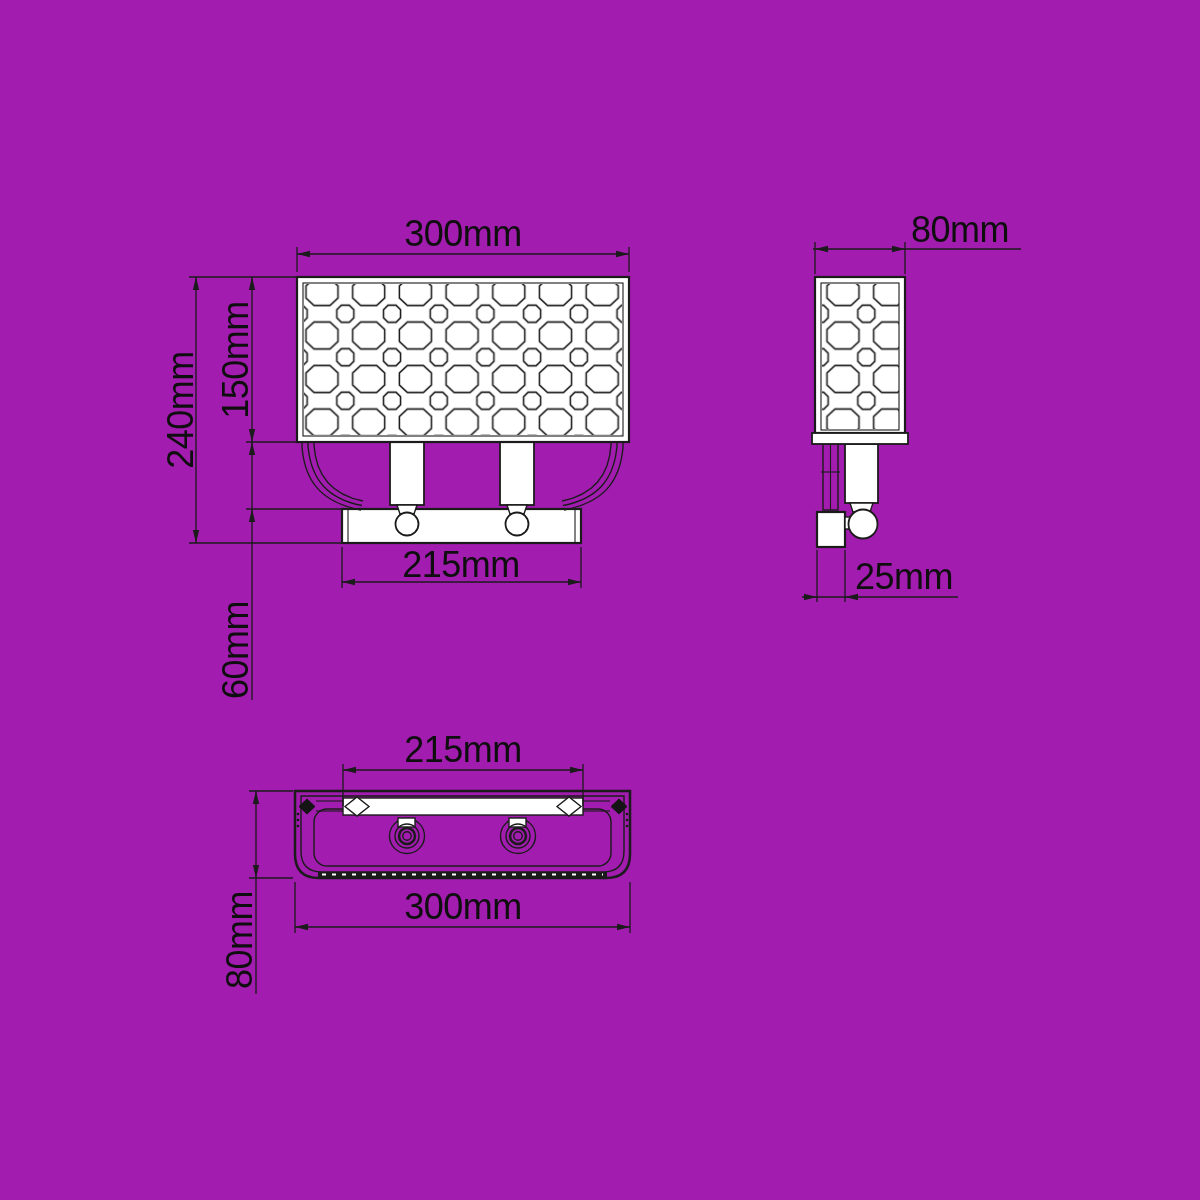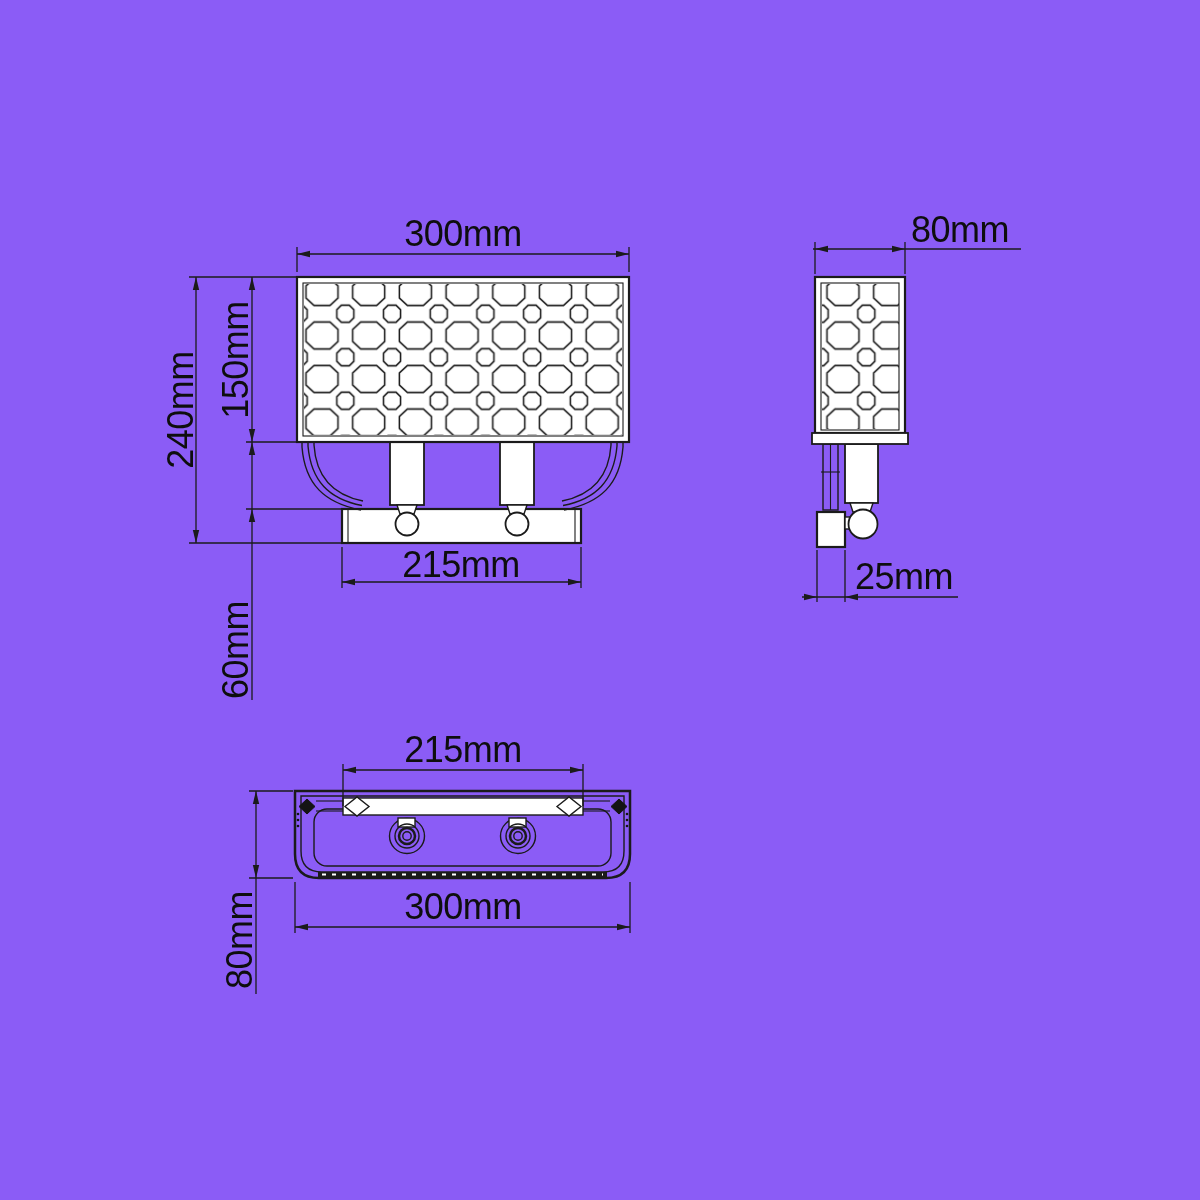--- a/index.html
+++ b/index.html
@@ -1,16 +1,16 @@
 <!DOCTYPE html>
 <html><head>
 <meta charset="utf-8">
 <style>
   html,body{margin:0;padding:0;background:#ffffff;}
-  .stage{width:1200px;height:1200px;position:relative;background:#8b5cf6;overflow:hidden;}
+  .stage{width:1200px;height:1200px;position:relative;background:#a21caf;overflow:hidden;}
   svg{display:block;}
   .s1 {stroke:#1b1b1b;stroke-width:1.4;fill:none;}
   .s1f{stroke:#1b1b1b;stroke-width:1.4;fill:#ffffff;}
   .s2 {stroke:#1b1b1b;stroke-width:2.5;fill:none;}
   .s2f{stroke:#1b1b1b;stroke-width:2.2;fill:#ffffff;}
   .s18f{stroke:#1b1b1b;stroke-width:1.8;fill:#ffffff;}
   .thin{stroke:#1b1b1b;stroke-width:1.1;fill:none;}
   .pat{fill:none;stroke:#1f1f1f;stroke-width:1.6;}
   .dim{stroke:#1b1b1b;stroke-width:1.3;fill:none;}
   .arrow{fill:#1b1b1b;stroke:none;}

